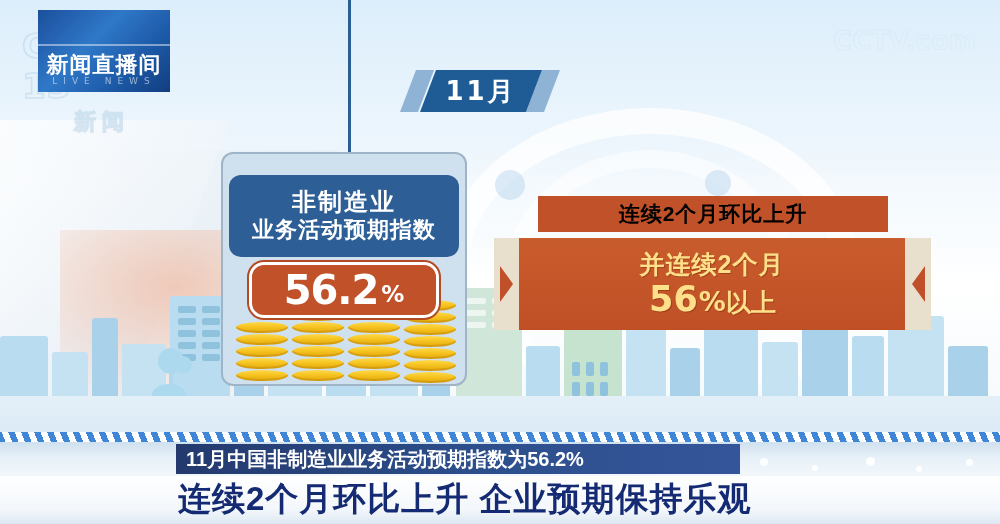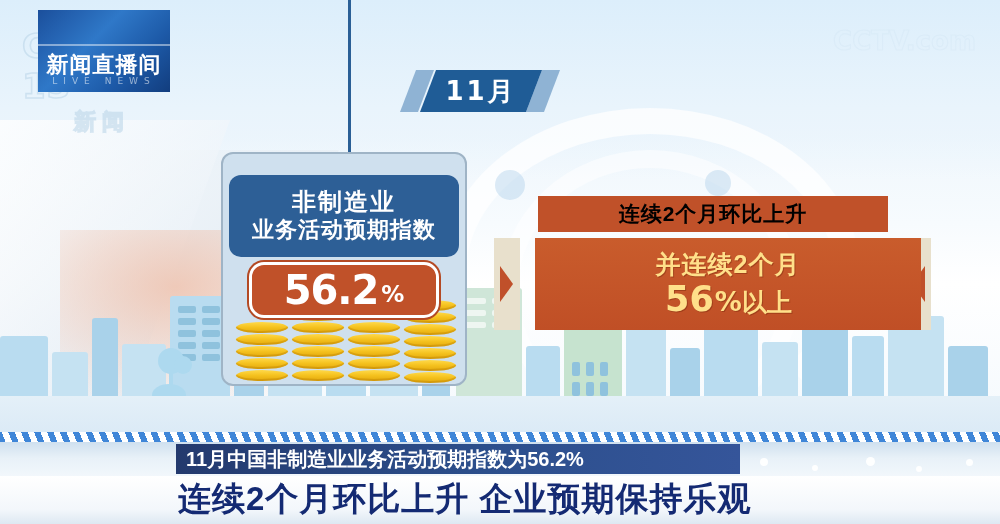--- a/index.html
+++ b/index.html
@@ -134,21 +134,21 @@
 
   
   .r-top{
     position:absolute; left:538px; top:196px; width:350px; height:36px;
     background:#c05129; display:flex; align-items:center; justify-content:center;
   }
   .r-top span{ color:#000000; font-size:21px; font-weight:bold; letter-spacing:1px; }
   .r-main{
     position:absolute; left:519px; top:238px; width:386px; height:92px;
     background:linear-gradient(180deg,#c95c2c,#c04f26);
-    display:flex; flex-direction:column; align-items:center; justify-content:center;margin-left:16px;
+    display:flex; flex-direction:column; align-items:center; justify-content:center;
   }
   .r-main .m1{ color:#ffe08a; font-size:25px; font-weight:bold; letter-spacing:1px; line-height:1.2;
                text-shadow:1px 1px 0 rgba(120,40,10,.45); }
   .r-main .m2{ color:#ffe08a; font-weight:bold; letter-spacing:0; line-height:1.15;
                text-shadow:1px 1px 0 rgba(120,40,10,.45); display:flex; align-items:baseline; }
   .r-main .m2 .a{ font-size:25px; }
   .r-main .m2 .big{ font-size:35px; font-family:"DejaVu Sans",sans-serif; margin:0 1px; }
   .r-main .m2 .pc{ font-size:27px; font-family:"DejaVu Sans",sans-serif; }
 
   .r-tab-l{

